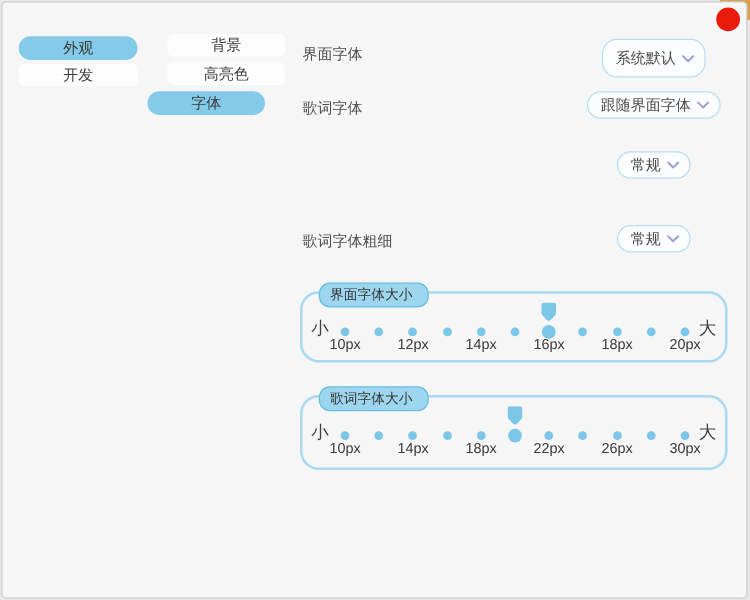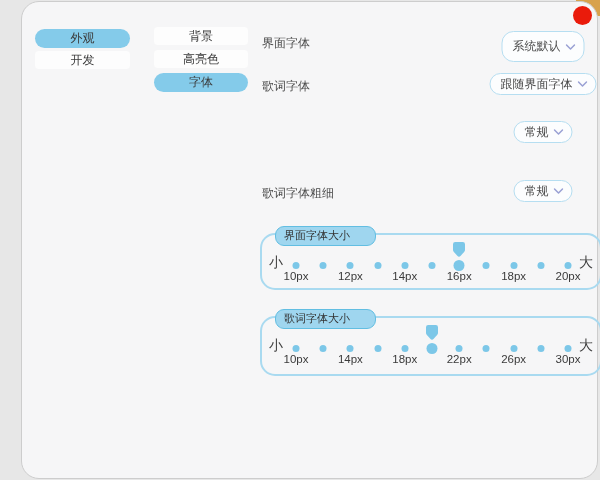--- a/index.html
+++ b/index.html
@@ -12,42 +12,41 @@
     color:#3e3e3e;
   }
   .corner-wedge {
     position:absolute; top:0; right:0; width:24px; height:16px;
     background:#d8a24c; z-index:0;
   }
   .window {
     position:absolute; left:1px; top:1px; right:2px; bottom:1px;
     background:#f6f6f7;
     border:1px solid #cdcdcd;
-    border-radius:18px;
+    border-radius:4px;
     z-index:1;
-    margin-left:20px;
   }
   .close-btn {
     position:absolute; top:4px; right:5px;
     width:19px; height:19px; border-radius:50%;
     cursor:pointer;
   }
   
   .nav-item {
     position:absolute; height:18px;
     display:flex; align-items:center; justify-content:center;
     font-size:12px; color:#3a3a3a;
     background:#fdfdfd; border-radius:4px; cursor:pointer;
   }
   .nav-item.selected { border-radius:10px; height:19px; }
   #nav-appearance { left:13px; top:27px; width:95px; }
   #nav-develop   { left:13px; top:49px; width:95px; }
   #nav-background{ left:132px; top:25px; width:94px;font-family:Liberation Serif, serif; }
   #nav-highlight { left:132px; top:48px; width:94px; }
-  #nav-font      { left:132px; top:71px; width:94px; }
+  #nav-font      { left:116px; top:71px; width:94px; }
   
   .row-label {
     position:absolute; left:240px;
     font-size:12px; color:#4c4c4c; white-space:nowrap;
   }
   .dropdown {
     position:absolute; left:521px; transform:translateX(-50%);
     height:22px; display:flex; align-items:center; gap:5px;
     padding:0 8px 0 10px;
     background:#fcfdfe;
@@ -58,21 +57,21 @@
   .chev { display:flex; align-items:center; color:#99a0d4; }
   
   .fieldset {
     position:absolute; left:238px; width:342px;
     border:2px solid #a9daf0; border-radius:15px;
   }
   #fieldset-ui-size   { top:231px; height:57px; }
   #fieldset-lyric-size{ top:314px; height:60px; }
   .legend {
     position:absolute; left:13px; top:-9px;
-    padding:1px 25px 2px 8px;
+    padding:1px 12px 2px 8px;
     background:#9fd6ef; border:1px solid #62bee2; border-radius:9px;
     font-size:11px; color:#333; white-space:nowrap;
     cursor:default;
   }
   .minmax {
     position:absolute; font-size:14px; color:#3f3f3f; top:19px;
   }
   .minmax.min { left:7px; }
   .minmax.max { right:7px; }
   .track {

